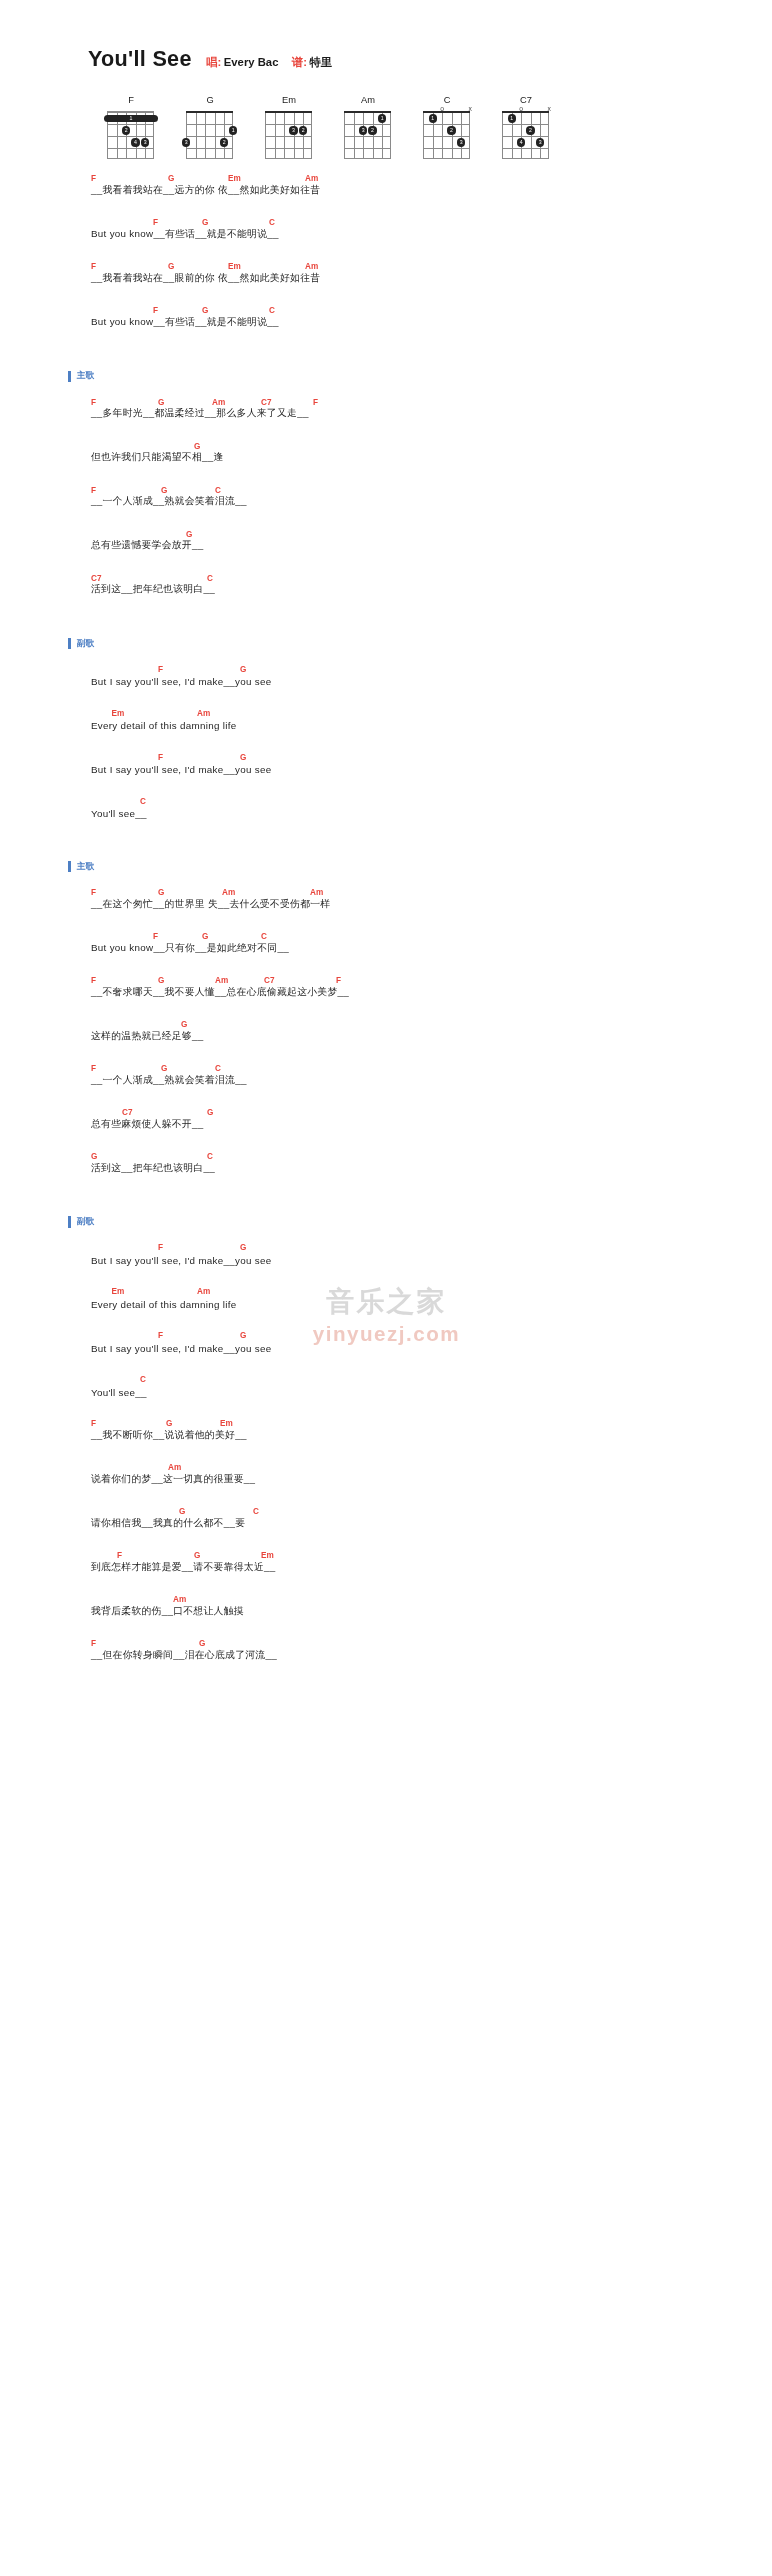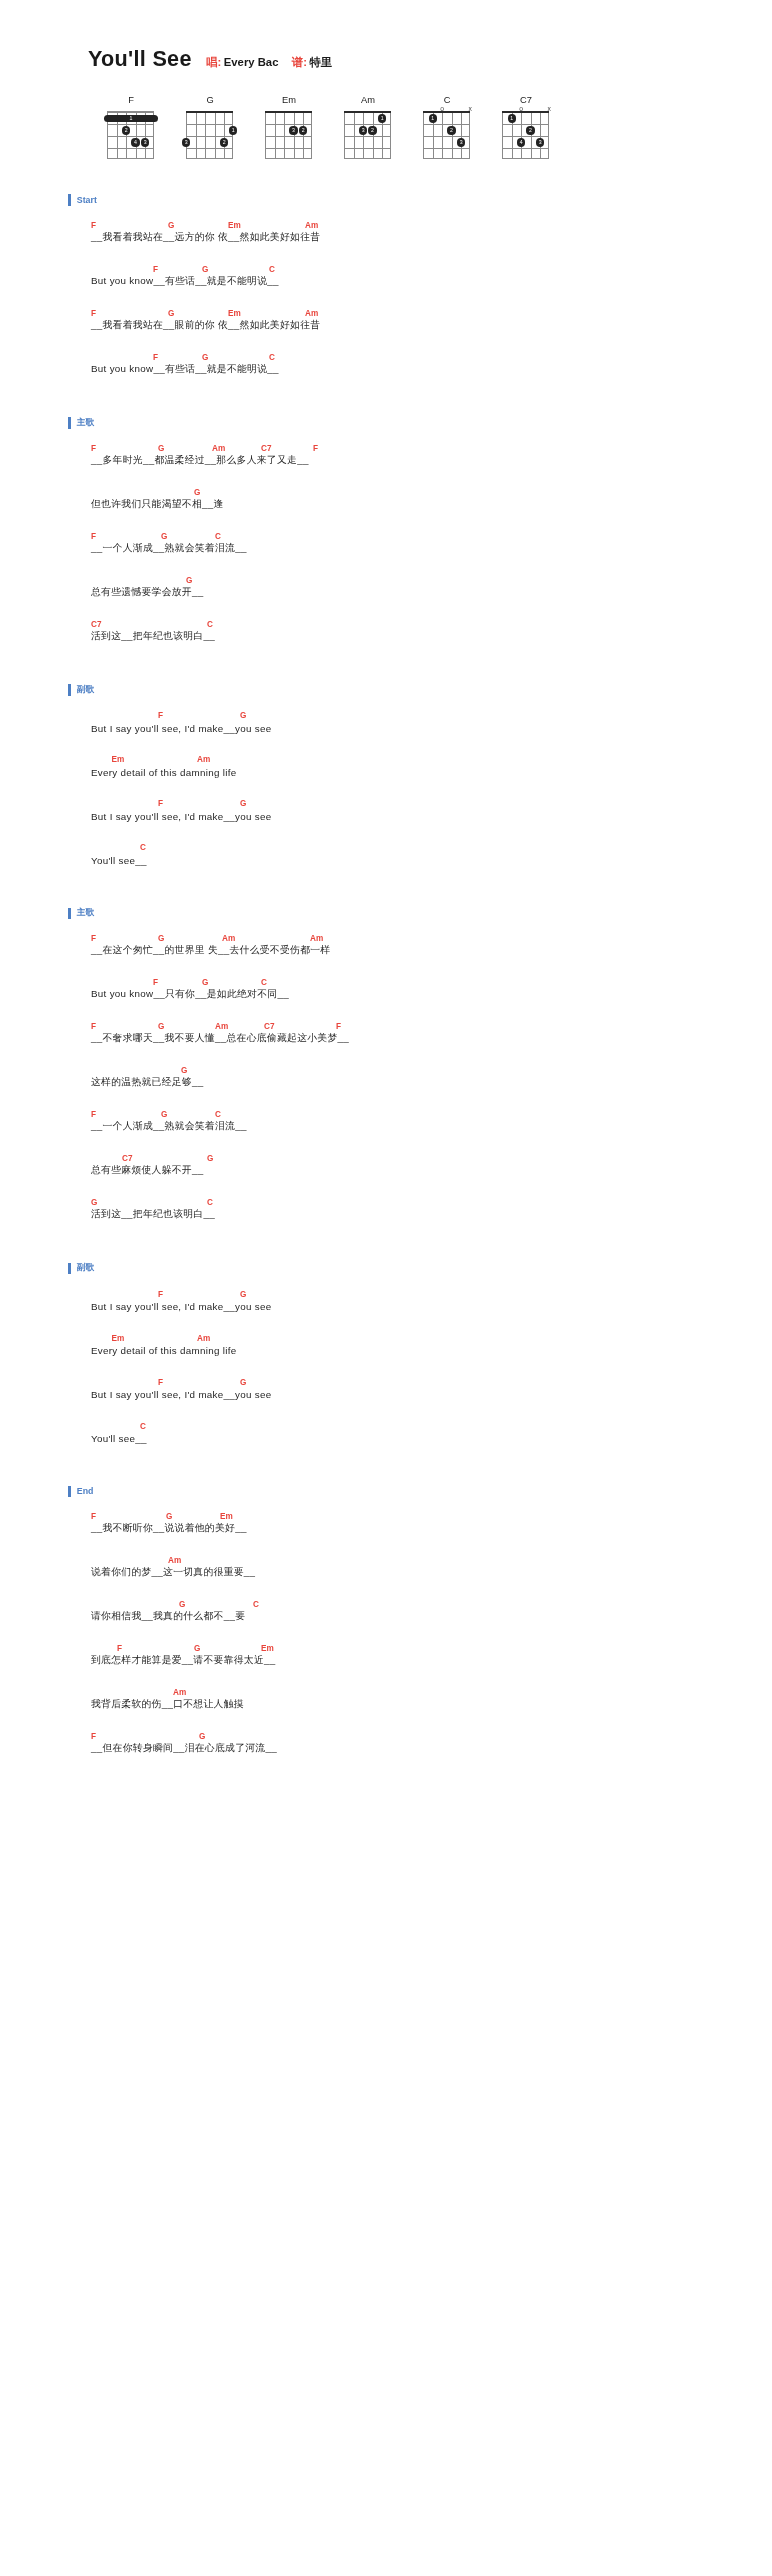--- a/index.html
+++ b/index.html
@@ -271,24 +271,20 @@
           <div class="dot" style="left: 28.4px; top: 18px;">2</div>
           <div class="dot" style="left: 19px; top: 30px;">4</div>
           <div class="dot" style="left: 9.5px; top: 6px;">1</div>
           <div class="mark-x" style="left: 48px;">x</div>
           <div class="mark-o" style="left: 20px;">o</div>
         </div>
       </div>
     </div>
 
   <div id="sections">
-      <div class="section-head">
-        <div class="section-bar"></div>
-        <div class="section-label">Start</div>
-      </div>
       <div class="lyrics">
         <div class="line"><span class="lyric">__我看着我站在__远方的你 依__然如此美好如往昔</span><span class="chord-lab" style="left: 0px;">F</span><span class="chord-lab" style="left: 77px;">G</span><span class="chord-lab" style="left: 137px;">Em</span><span class="chord-lab" style="left: 214px;">Am</span></div>
         <div class="line"><span class="lyric">But you know__有些话__就是不能明说__</span><span class="chord-lab" style="left: 62px;">F</span><span class="chord-lab" style="left: 111px;">G</span><span class="chord-lab" style="left: 178px;">C</span></div>
         <div class="line"><span class="lyric">__我看着我站在__眼前的你 依__然如此美好如往昔</span><span class="chord-lab" style="left: 0px;">F</span><span class="chord-lab" style="left: 77px;">G</span><span class="chord-lab" style="left: 137px;">Em</span><span class="chord-lab" style="left: 214px;">Am</span></div>
         <div class="line"><span class="lyric">But you know__有些话__就是不能明说__</span><span class="chord-lab" style="left: 62px;">F</span><span class="chord-lab" style="left: 111px;">G</span><span class="chord-lab" style="left: 178px;">C</span></div>
       </div>
       <div class="section-head">
         <div class="section-bar"></div>
         <div class="section-label">主歌</div>
       </div>
@@ -325,29 +321,29 @@
       <div class="section-head">
         <div class="section-bar"></div>
         <div class="section-label">副歌</div>
       </div>
       <div class="lyrics">
         <div class="line"><span class="lyric">But I say you'll see, I'd make__you see</span><span class="chord-lab" style="left: 67px;">F</span><span class="chord-lab" style="left: 149px;">G</span></div>
         <div class="line"><span class="lyric">Every detail of this damning life</span><span class="chord-lab" style="left: 20.6px;">Em</span><span class="chord-lab" style="left: 106px;">Am</span></div>
         <div class="line"><span class="lyric">But I say you'll see, I'd make__you see</span><span class="chord-lab" style="left: 67px;">F</span><span class="chord-lab" style="left: 149px;">G</span></div>
         <div class="line"><span class="lyric">You'll see__</span><span class="chord-lab" style="left: 49px;">C</span></div>
       </div>
-      <div class="section-head">
-        <div class="section-bar"></div>
-        <div class="section-label">End</div>
-      </div>
       <div class="lyrics">
         <div class="line"><span class="lyric">__我不断听你__说说着他的美好__</span><span class="chord-lab" style="left: 0px;">F</span><span class="chord-lab" style="left: 75px;">G</span><span class="chord-lab" style="left: 129px;">Em</span></div>
         <div class="line"><span class="lyric">说着你们的梦__这一切真的很重要__</span><span class="chord-lab" style="left: 77px;">Am</span></div>
         <div class="line"><span class="lyric">请你相信我__我真的什么都不__要</span><span class="chord-lab" style="left: 88px;">G</span><span class="chord-lab" style="left: 162px;">C</span></div>
         <div class="line"><span class="lyric">到底怎样才能算是爱__请不要靠得太近__</span><span class="chord-lab" style="left: 26px;">F</span><span class="chord-lab" style="left: 103px;">G</span><span class="chord-lab" style="left: 170px;">Em</span></div>
         <div class="line"><span class="lyric">我背后柔软的伤__口不想让人触摸</span><span class="chord-lab" style="left: 82px;">Am</span></div>
         <div class="line"><span class="lyric">__但在你转身瞬间__泪在心底成了河流__</span><span class="chord-lab" style="left: 0px;">F</span><span class="chord-lab" style="left: 108px;">G</span></div>
       </div>
     </div>
 
+  <div class="wm-center">
+    <div class="wm-main">音乐之家</div>
+    <div class="wm-sub">yinyuezj.com</div>
+  </div>
 
 </div>
 
 
 </body></html>

